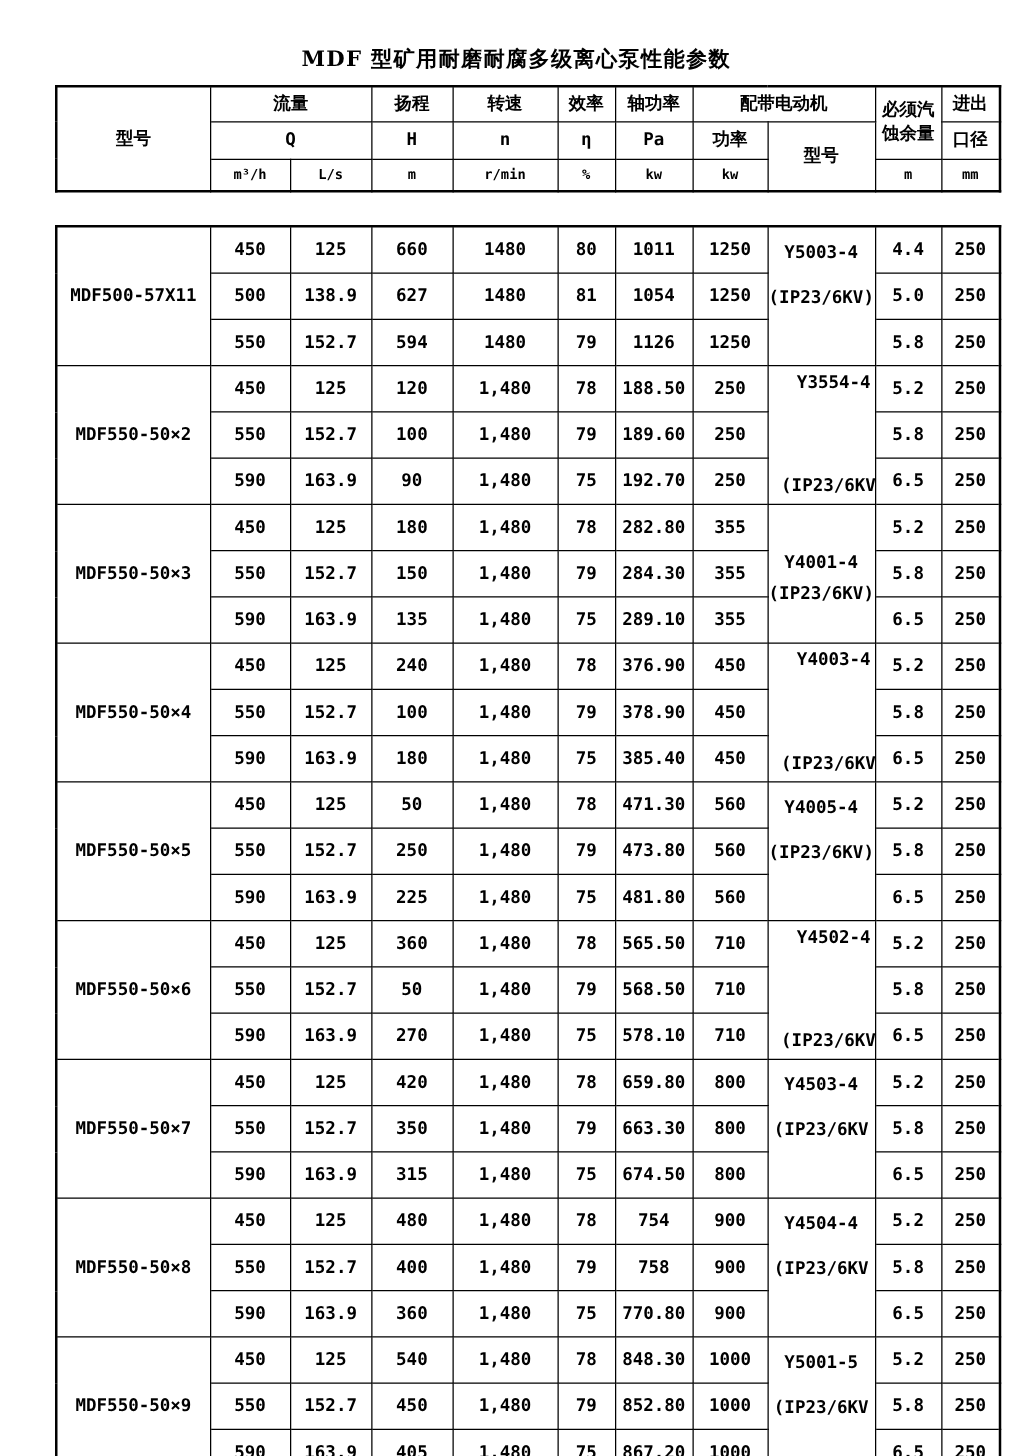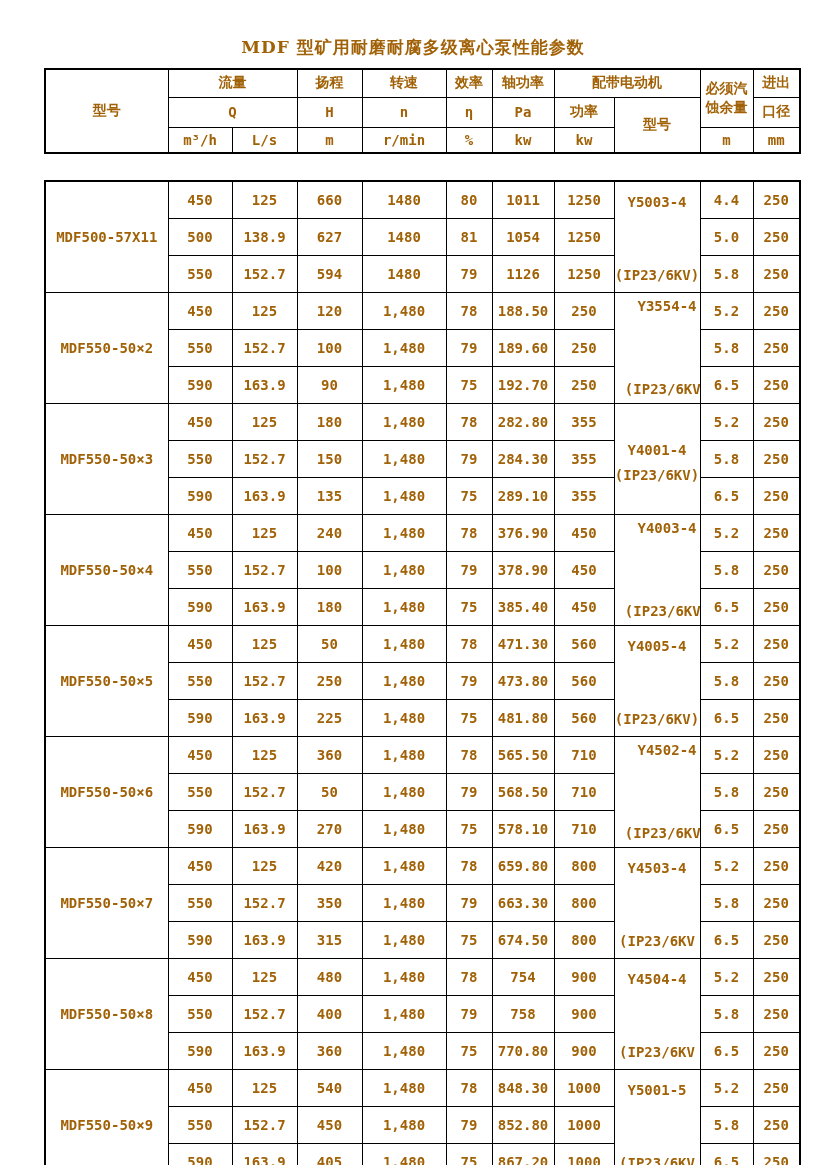--- a/index.html
+++ b/index.html
@@ -1,20 +1,20 @@
 <!DOCTYPE html>
 <html><head>
 <meta charset="utf-8">
 <style>
   html,body{margin:0;padding:0;background:#ffffff;}
   .page{
     position:relative;
     width:826px;height:1165px;
     background:#ffffff;
-    color:#a16207;
+    color:#000000;
     font-family:"DejaVu Sans Mono","DejaVu Sans",monospace;
     font-weight:bold;
     overflow:hidden;
   }
   .doc-title{
     padding-top:36px;
     text-align:center;
     font-size:17px;
     letter-spacing:1px;
     font-family:"DejaVu Serif","DejaVu Sans",serif;
@@ -33,30 +33,30 @@
     text-align:center;
     vertical-align:middle;
     padding:0;
     font-weight:bold;
     overflow:hidden;
   }
   .hdr-table th{font-size:14px;font-weight:bold;}
   .hdr-table .r1{height:28px;}
   .hdr-table .r2{height:30px;}
   .hdr-table .r3{height:26px;}
-  .hdr-table .unit{font-size:14px;}
+  .hdr-table .unit{font-size:11px;}
   .two-line{line-height:19px;font-size:14px;}
   .body-table td{font-size:14px;height:36px;}
   .model-cell{font-size:13.5px;}
   .motor-cell{font-size:13.5px;padding:0;}
   .motor-box{
     display:flex;flex-direction:column;align-items:center;
     height:106px;box-sizing:border-box;
   }
-  .motor-top .motor-box{justify-content:flex-start;gap:37px;}
+  .motor-top .motor-box{justify-content:flex-start;}
   .motor-top .motor-box span{line-height:36px;}
   .motor-middle .motor-box{justify-content:space-between;margin-left:20px;}
   .motor-middle .motor-box span{line-height:23px;}
   .motor-low .motor-box{justify-content:flex-start;padding-top:32px;}
   .motor-low .motor-box span{line-height:25px;}
 </style>
 </head>
 <body>
 
 <div class="page">

